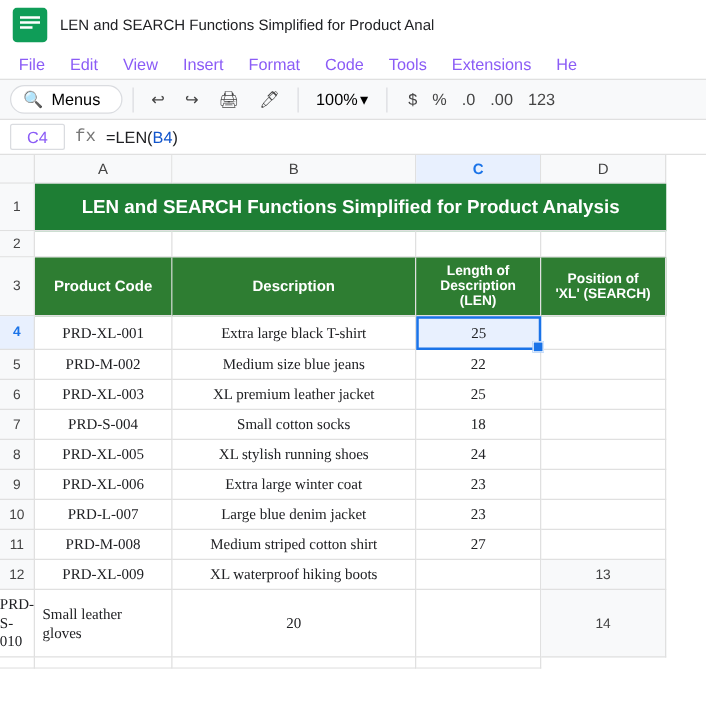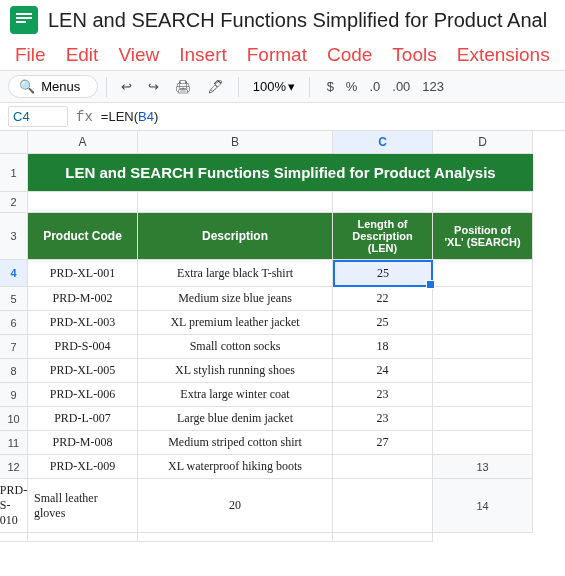--- a/index.html
+++ b/index.html
@@ -19,39 +19,39 @@
       padding: 6px 10px;
       background: #fff;
       gap: 10px;
     }
     .sheets-icon {
       width: 28px;
       height: 28px;
       flex-shrink: 0;
     }
     .title-text {
-      font-size: 20px;
+      font-size: 12px;
       color: #202124;
       font-weight: normal;
       white-space: nowrap;
       overflow: hidden;
       text-overflow: ellipsis;
     }
 
     
     .menu-bar {
       display: flex;
       align-items: center;
       padding: 2px 12px;
       gap: 14px;
       background: #fff;
     }
     .menu-item {
-      font-size: 19px;
-      color: #ef4444;
+      font-size: 13px;
+      color: #8b5cf6;
       cursor: pointer;
       padding: 2px 3px;
     }
 
     
     .toolbar {
       display: flex;
       align-items: center;
       padding: 4px 8px;
       background: #f8f9fa;
@@ -102,24 +102,24 @@
     
     .formula-bar {
       display: flex;
       align-items: center;
       padding: 3px 8px;
       border-bottom: 1px solid #e0e0e0;
       background: #fff;
       gap: 8px;
     }
     .cell-ref {
-      width: 60px;
-      font-size: 13px;
-      color: #0369a1;
-      text-align: left;
+      width: 44px;
+      font-size: 13px;
+      color: #8b5cf6;
+      text-align: center;
       border: 1px solid #dadce0;
       padding: 2px 4px;
       border-radius: 2px;
     }
     .formula-icon { font-size: 14px; color: #777; font-family: Liberation Mono, monospace; }
 
     
     .spreadsheet {
       display: flex;
       flex-direction: column;

